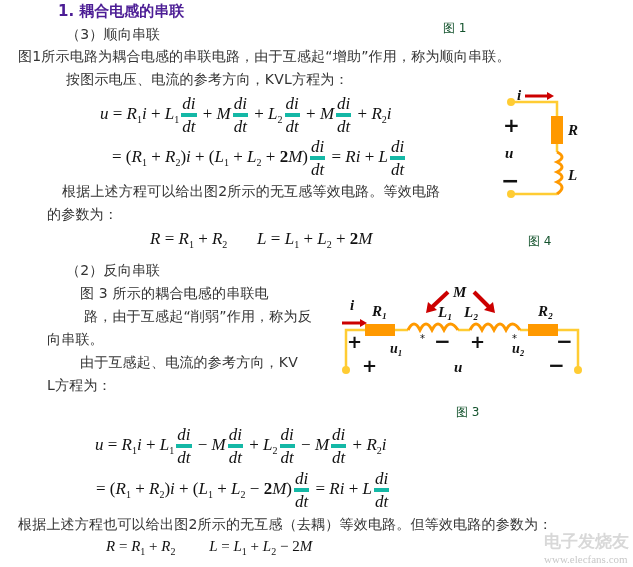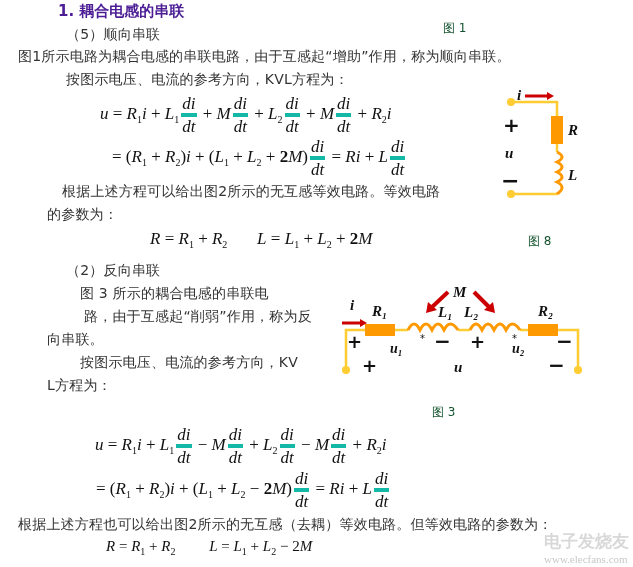--- a/index.html
+++ b/index.html
@@ -16,38 +16,38 @@
   .frac .den { display: block; padding-top: 1px; font-style: italic; }
   sub { font-size: 10px; }
   .watermark { position: absolute; right: 4px; bottom: 2px; color: #c8c8c8; font-size: 11px; font-family: Liberation Serif, serif; }
   .wm-big { font-size: 17px; font-weight: bold; color: #d8d8d8; }
 </style>
 </head>
 <body>
 
 <div class="abs title" style="left:58px; top:2px;">1. 耦合电感的串联</div>
 
-<div class="abs txt" style="left:66px; top:26px;">（5）顺向串联</div>
+<div class="abs txt" style="left:66px; top:26px;">（3）顺向串联</div>
 <div class="abs cap" style="left:443px; top:20px;">图 1</div>
 <div class="abs txt" style="left:18px; top:48px;">图1所示电路为耦合电感的串联电路，由于互感起“增助”作用，称为顺向串联。</div>
 <div class="abs txt" style="left:66px; top:71px;">按图示电压、电流的参考方向，KVL方程为：</div>
 
 <div class="abs math" style="left:100px; top:95px;">
   <i>u</i> = <i>R</i><sub>1</sub><i>i</i> + <i>L</i><sub>1</sub><span class="frac"><span class="num">di</span><span class="den">dt</span></span> + <i>M</i><span class="frac"><span class="num">di</span><span class="den">dt</span></span> + <i>L</i><sub>2</sub><span class="frac"><span class="num">di</span><span class="den">dt</span></span> + <i>M</i><span class="frac"><span class="num">di</span><span class="den">dt</span></span> + <i>R</i><sub>2</sub><i>i</i>
 </div>
 <div class="abs math" style="left:112px; top:138px;">
   = (<i>R</i><sub>1</sub> + <i>R</i><sub>2</sub>)<i>i</i> + (<i>L</i><sub>1</sub> + <i>L</i><sub>2</sub> + <b>2</b><i>M</i>)<span class="frac"><span class="num">di</span><span class="den">dt</span></span> = <i>Ri</i> + <i>L</i><span class="frac"><span class="num">di</span><span class="den">dt</span></span>
 </div>
 
 <div class="abs txt" style="left:62px; top:183px;">根据上述方程可以给出图2所示的无互感等效电路。等效电路</div>
 <div class="abs txt" style="left:47px; top:206px;">的参数为：</div>
 <div class="abs math" style="left:150px; top:229px;">
   <i>R</i> = <i>R</i><sub>1</sub> + <i>R</i><sub>2</sub>&nbsp;&nbsp;&nbsp;&nbsp;&nbsp;&nbsp;&nbsp;<i>L</i> = <i>L</i><sub>1</sub> + <i>L</i><sub>2</sub> + <b>2</b><i>M</i>
 </div>
-<div class="abs cap" style="left:528px; top:233px;">图 8</div>
+<div class="abs cap" style="left:528px; top:233px;">图 4</div>
 
 <svg class="abs" style="left:495px; top:88px;" width="95" height="115" viewBox="0 0 95 115">
   <g>
     <polyline points="16,14 62,14 62,28" fill="none" stroke="#ffcc33" stroke-width="2.5"></polyline>
     <line x1="62" y1="56" x2="62" y2="64" stroke="#ffcc33" stroke-width="2.5"></line>
     <polyline points="62,106 16,106" fill="none" stroke="#ffcc33" stroke-width="2.5"></polyline>
   </g>
   <circle cx="16" cy="14" r="4" fill="#ffcc33"></circle>
   <circle cx="16" cy="106" r="4" fill="#ffcc33"></circle>
   <rect x="56" y="28" width="12" height="28" fill="#ff9900"></rect>
@@ -59,23 +59,23 @@
   <text x="10" y="70" font-family="Liberation Serif, serif" font-style="italic" font-weight="bold" font-size="15" fill="#111">u</text>
   <text x="6" y="100" font-family="DejaVu Sans, sans-serif" font-weight="bold" font-size="22" fill="#111">−</text>
   <text x="73" y="47" font-family="Liberation Serif, serif" font-style="italic" font-weight="bold" font-size="15" fill="#111">R</text>
   <text x="73" y="92" font-family="Liberation Serif, serif" font-style="italic" font-weight="bold" font-size="15" fill="#111">L</text>
 </svg>
 
 <div class="abs txt" style="left:66px; top:262px;">（2）反向串联</div>
 <div class="abs txt" style="left:80px; top:285px;">图 3 所示的耦合电感的串联电</div>
 <div class="abs txt" style="left:47px; top:308px;margin-left:37px;">路，由于互感起“削弱”作用，称为反</div>
 <div class="abs txt" style="left:47px; top:331px;">向串联。</div>
-<div class="abs txt" style="left:80px; top:354px;">按图示电压、电流的参考方向，KV</div>
+<div class="abs txt" style="left:80px; top:354px;">由于互感起、电流的参考方向，KV</div>
 <div class="abs txt" style="left:47px; top:377px;">L方程为：</div>
-<div class="abs cap" style="left:432px; top:404px;">图 3</div>
+<div class="abs cap" style="left:456px; top:404px;">图 3</div>
 
 <svg class="abs" style="left:330px; top:280px;" width="260" height="100" viewBox="0 0 260 100">
   <g>
     <polyline points="16,90 16,50 35,50" fill="none" stroke="#ffcc33" stroke-width="2.5"></polyline>
     <line x1="65" y1="50" x2="78" y2="50" stroke="#ffcc33" stroke-width="2.5"></line>
     <line x1="128" y1="50" x2="140" y2="50" stroke="#ffcc33" stroke-width="2.5"></line>
     <line x1="190" y1="50" x2="198" y2="50" stroke="#ffcc33" stroke-width="2.5"></line>
     <polyline points="228,50 248,50 248,88" fill="none" stroke="#ffcc33" stroke-width="2.5"></polyline>
   </g>
   <circle cx="16" cy="90" r="4" fill="#ffcc33"></circle>

